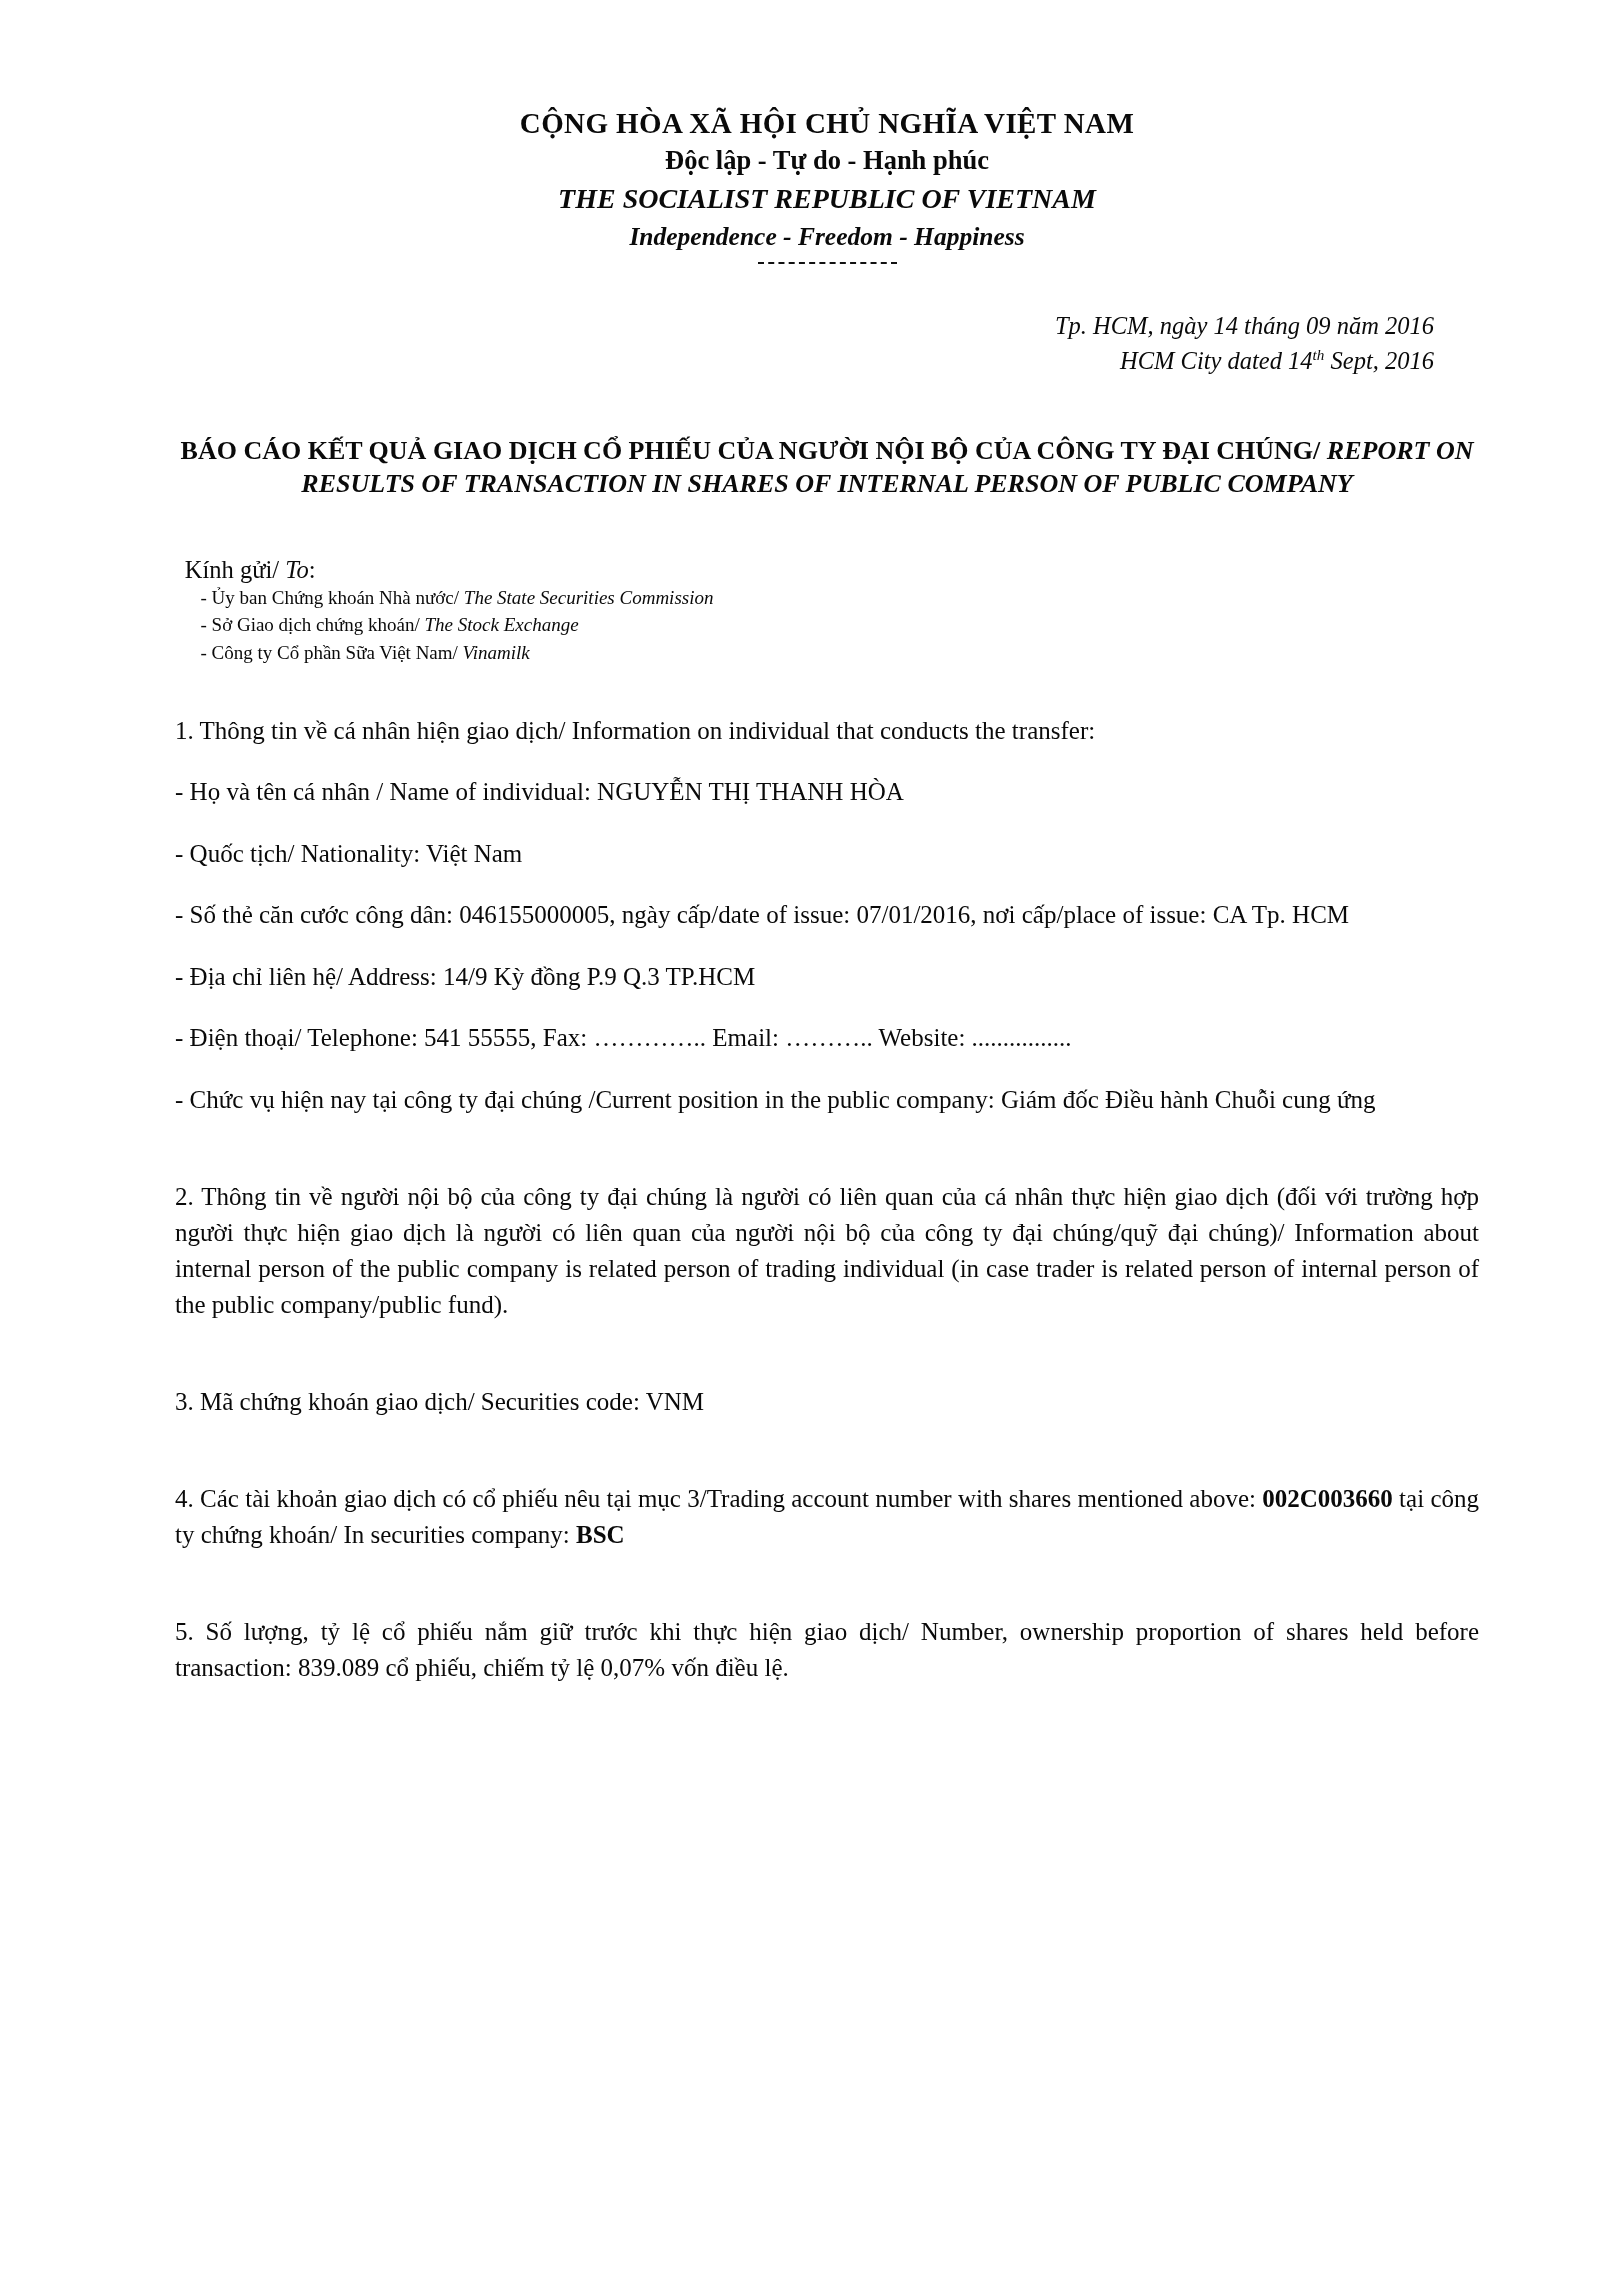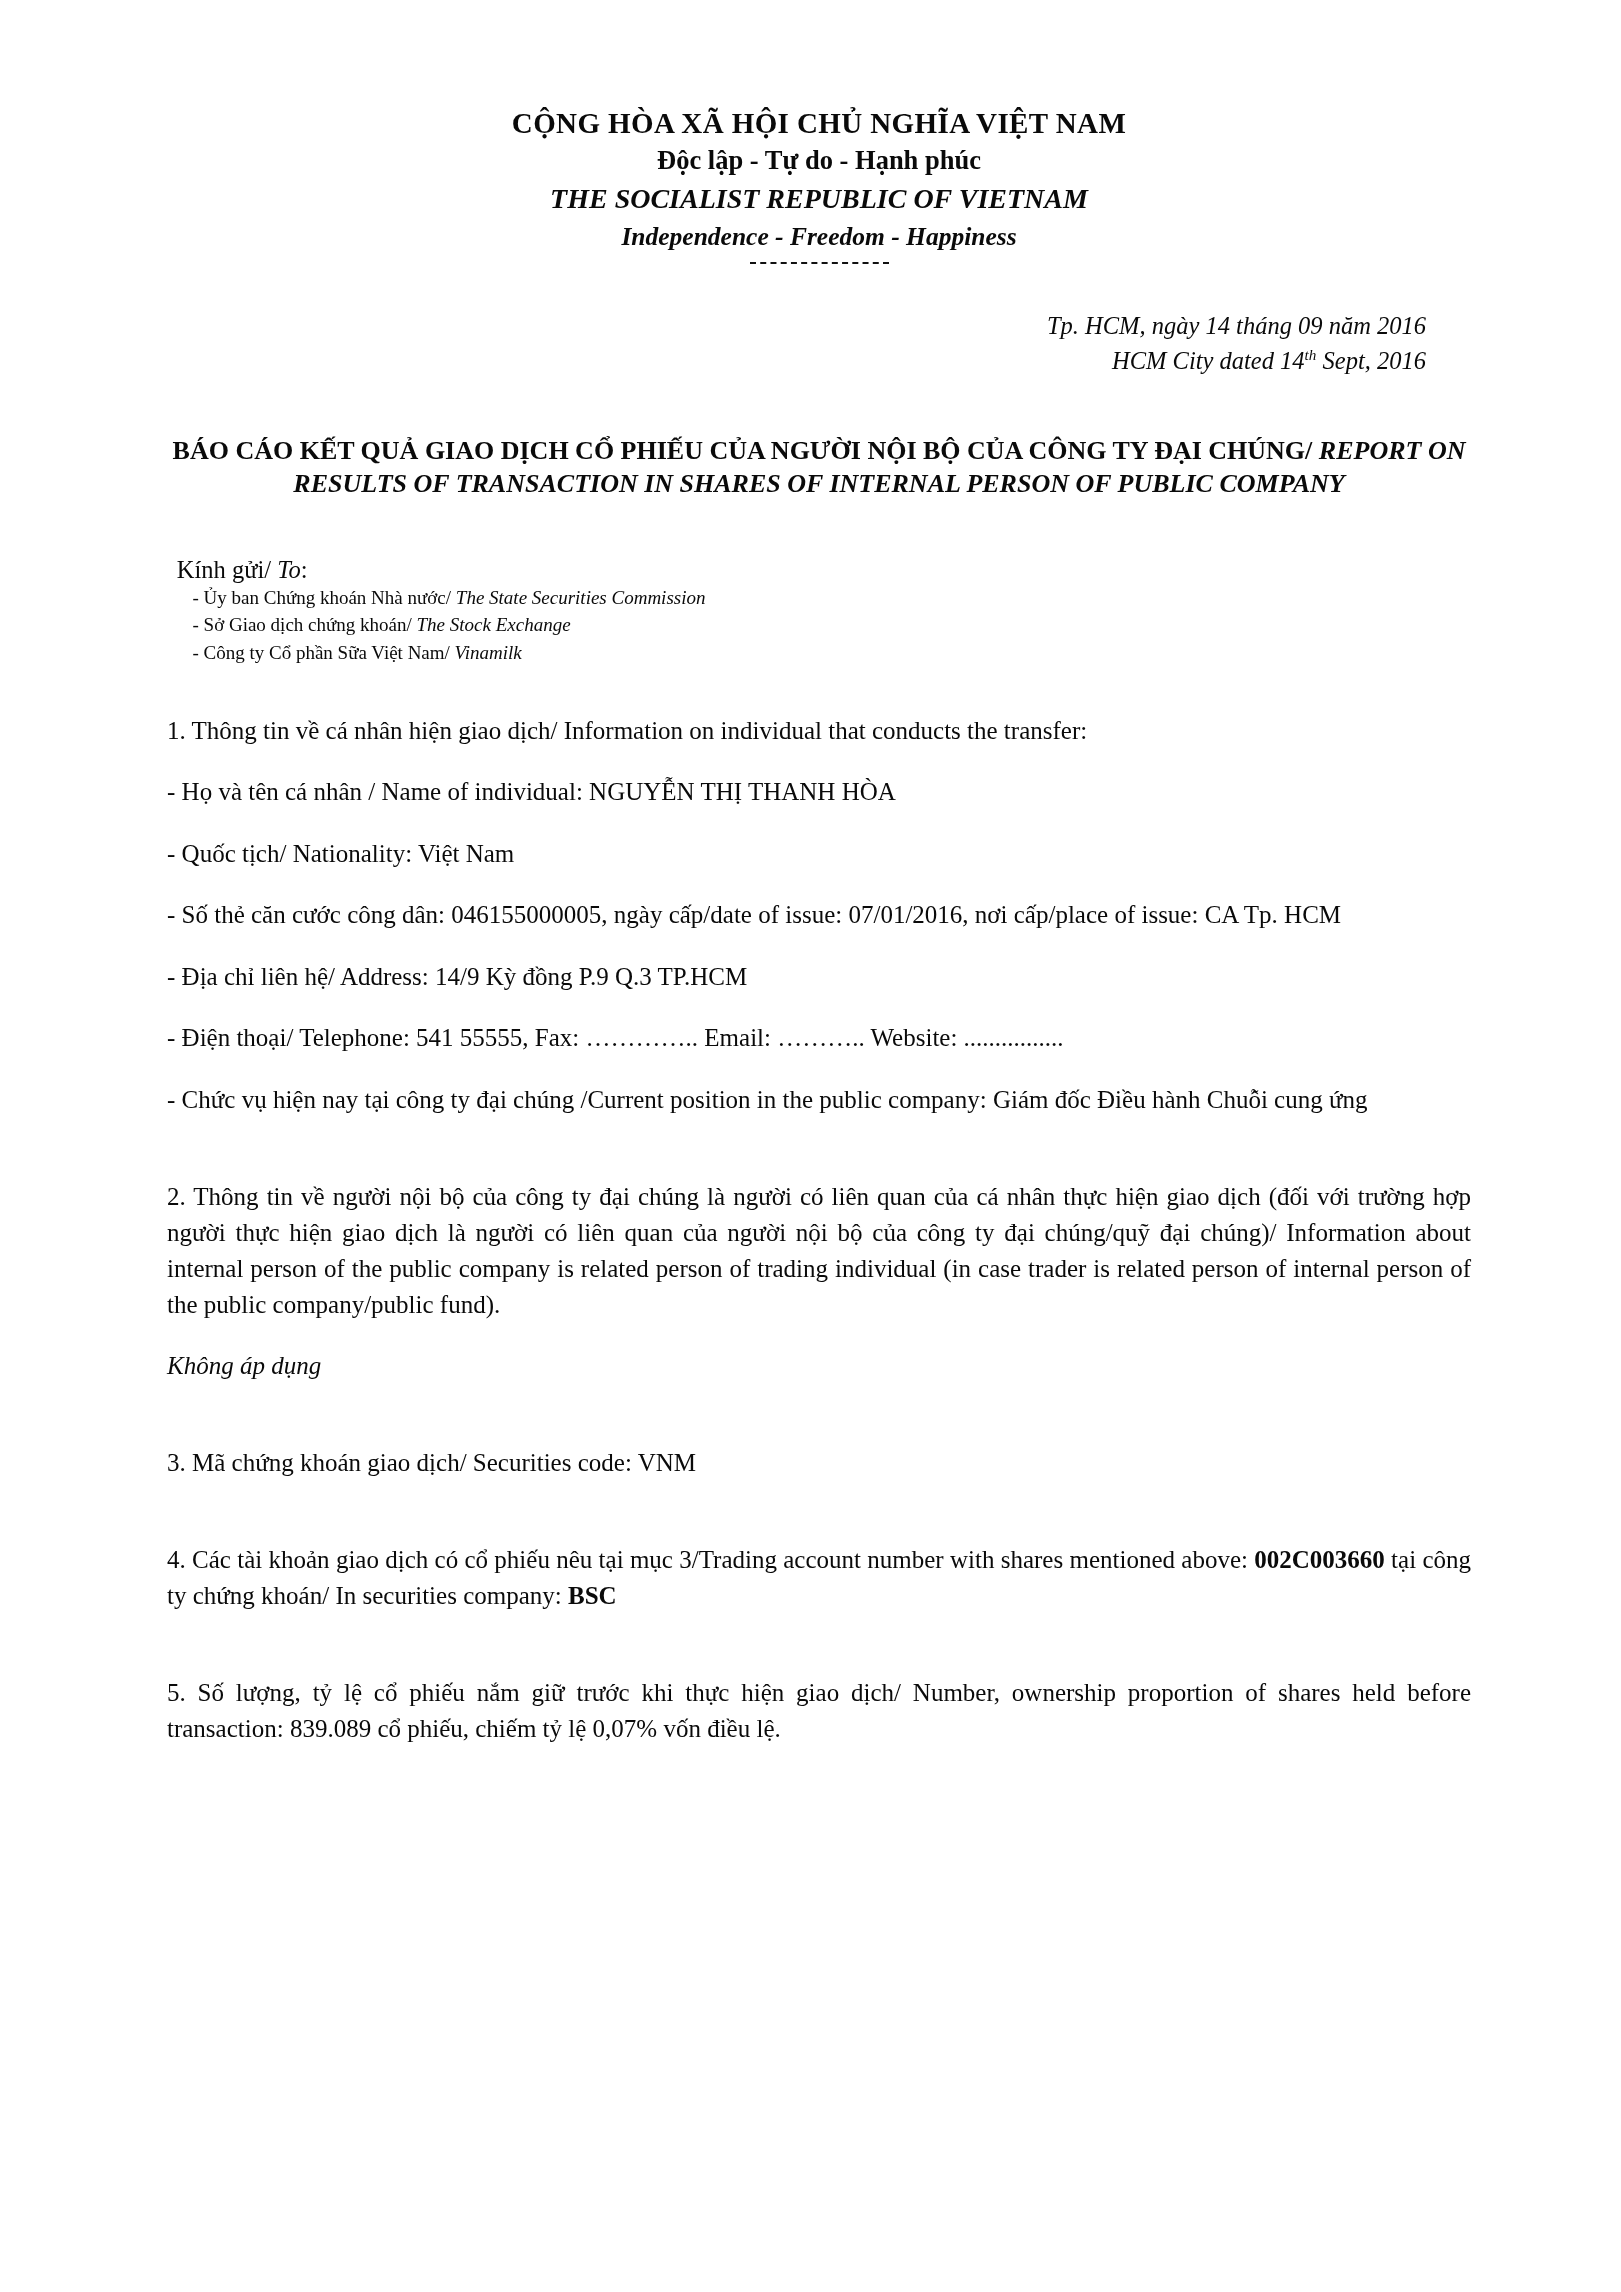--- a/index.html
+++ b/index.html
@@ -14,20 +14,21 @@
     color: #0a0a0a;
     position: relative;
     overflow: hidden;
   }
   .page {
     position: relative;
     width: 1447px;
     height: 2293px;
     box-sizing: border-box;
     padding: 0;
+    margin-left: 8px;
   }
   .content {
     position: absolute;
     left: 167px;
     top: 0;
     width: 1304px;
   }
 
   
   .nat-header {
@@ -193,21 +194,20 @@
     </div>
 
     <div class="section s-gap-md justify-stretch">
       <span>- Chức vụ hiện nay tại công ty đại chúng /</span><span class="em">Current position in the public company</span><span>: Giám đốc Điều hành Chuỗi cung ứng</span>
     </div>
 
     <div class="section s-gap-xl justify-stretch">
       <span>2. Thông tin về người nội bộ của công ty đại chúng là người có liên quan của cá nhân thực hiện giao dịch (đối với trường hợp người thực hiện giao dịch là người có liên quan của người nội bộ của công ty đại chúng/quỹ đại chúng)/ </span><span class="em">Information about internal person of the public company is related person of trading individual (in case trader is related person of internal person of the public company/public fund).</span>
     </div>
 
-    <div class="section s-gap-md block-italic">Không áp dụng</div>
 
     <div class="section s-gap-xl">
       <span>3. Mã chứng khoán giao dịch/ </span><span class="em">Securities code</span><span>: VNM</span>
     </div>
 
     <div class="section s-gap-xl justify-stretch">
       <span>4. Các tài khoản giao dịch có cổ phiếu nêu tại mục 3/</span><span class="em">Trading account number with shares mentioned above</span><span class="em">: </span><span class="bold">002C003660</span><span> tại công ty chứng khoán/ </span><span class="em">In securities company</span><span>: </span><span class="bold">BSC</span>
     </div>
 
     <div class="section s-gap-xl justify-stretch">

